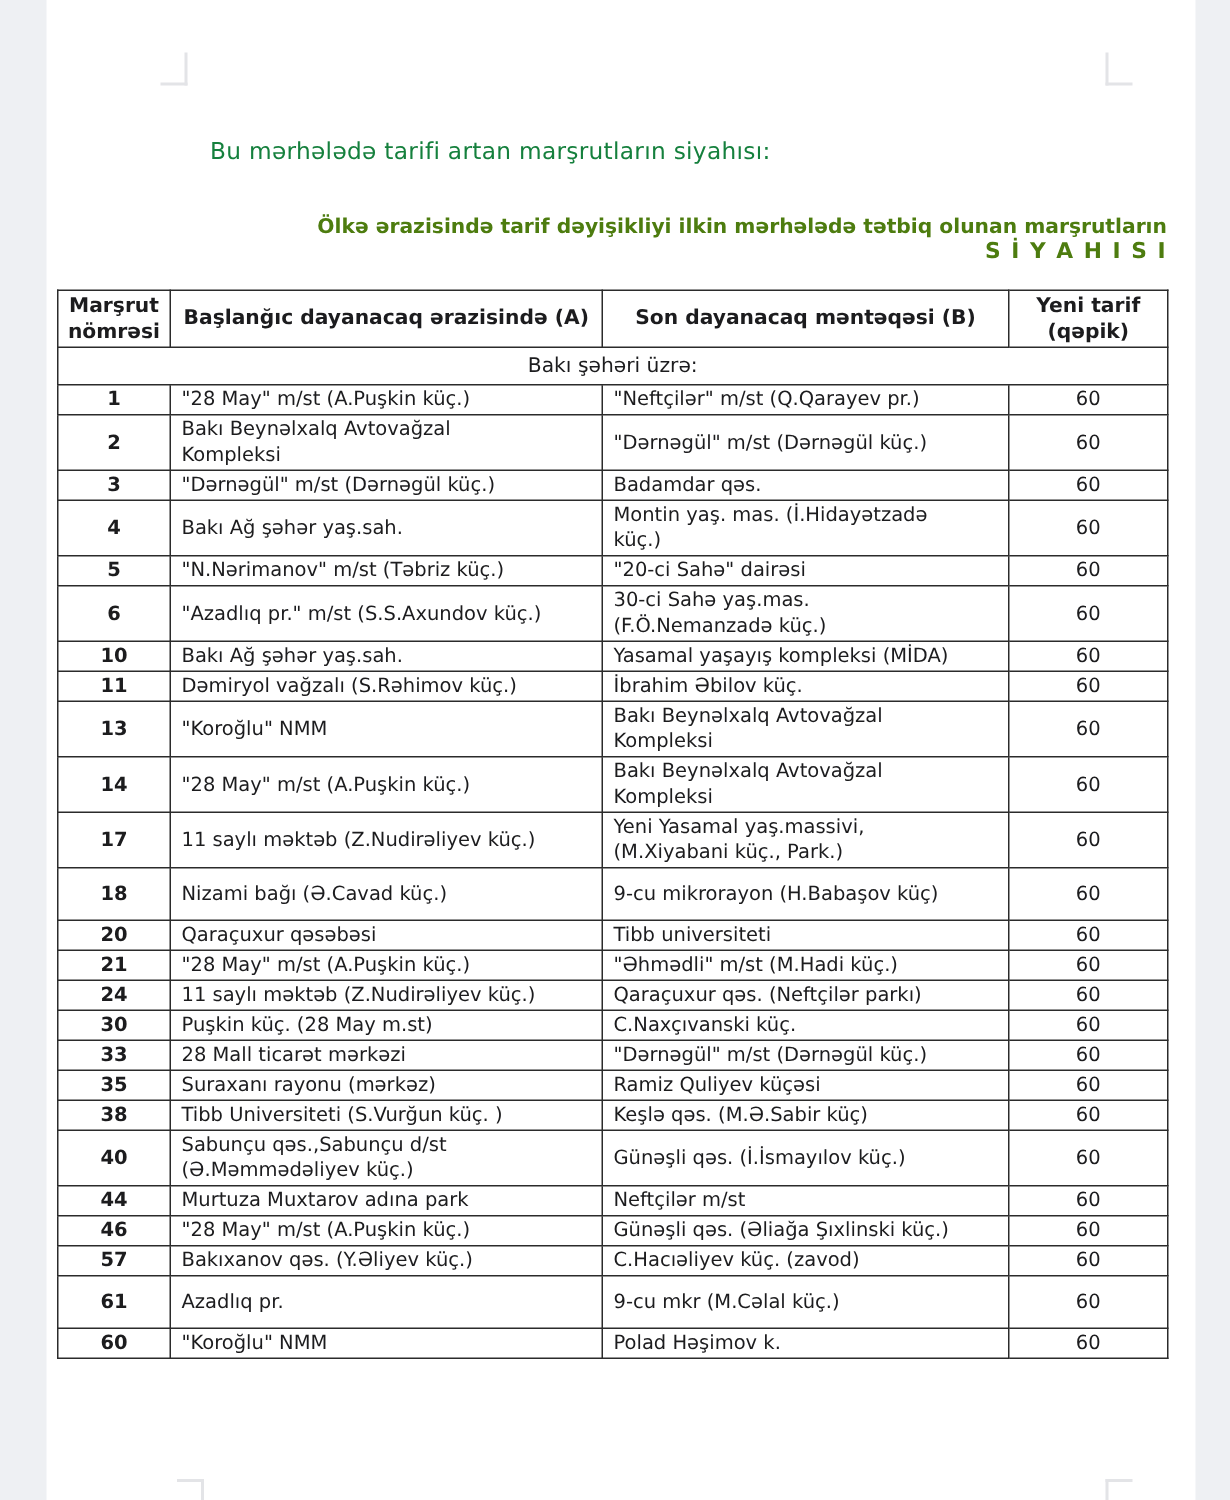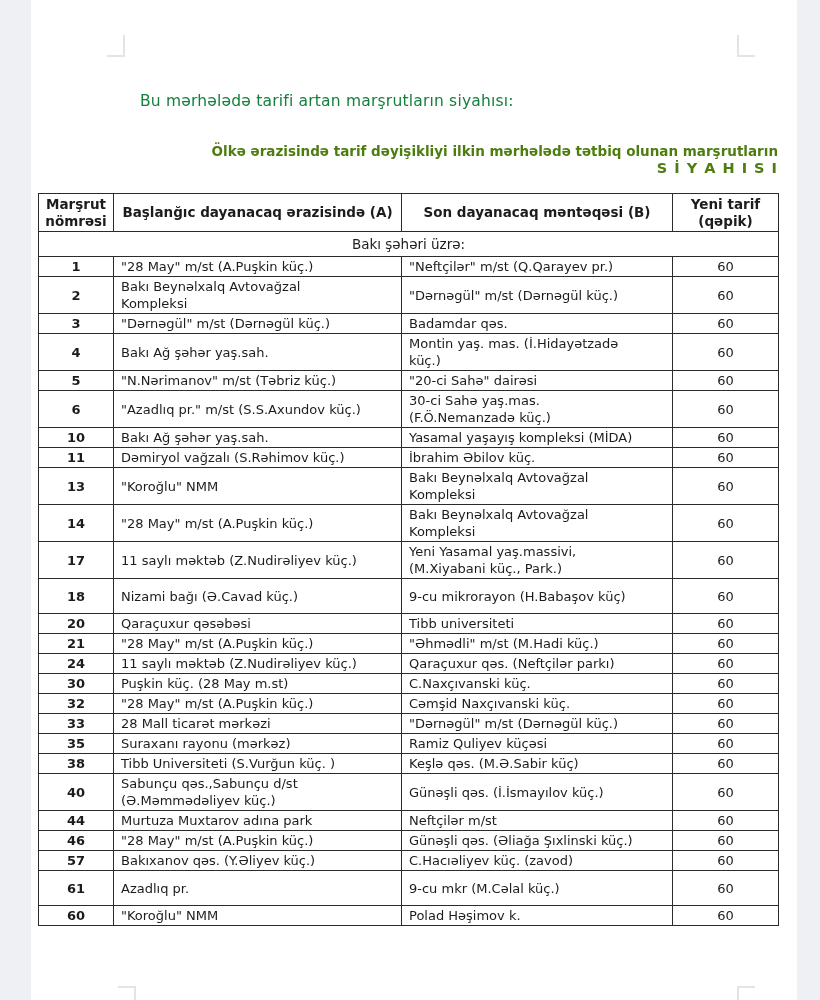--- a/index.html
+++ b/index.html
@@ -199,26 +199,20 @@
         <td class="c-text">Qaraçuxur qəs. (Neftçilər parkı)</td>
         <td class="c-tarif">60</td>
       </tr>
       <tr>
         <td class="c-num">30</td>
         <td class="c-text">Puşkin küç. (28 May m.st)</td>
         <td class="c-text">C.Naxçıvanski küç.</td>
         <td class="c-tarif">60</td>
       </tr>
       <tr>
-        <td class="c-num">32</td>
-        <td class="c-text">"28 May" m/st (A.Puşkin küç.)</td>
-        <td class="c-text">Cəmşid Naxçıvanski küç.</td>
-        <td class="c-tarif">60</td>
-      </tr>
-      <tr>
         <td class="c-num">33</td>
         <td class="c-text">28 Mall ticarət mərkəzi</td>
         <td class="c-text">"Dərnəgül" m/st (Dərnəgül küç.)</td>
         <td class="c-tarif">60</td>
       </tr>
       <tr>
         <td class="c-num">35</td>
         <td class="c-text">Suraxanı rayonu (mərkəz)</td>
         <td class="c-text">Ramiz Quliyev küçəsi</td>
         <td class="c-tarif">60</td>

